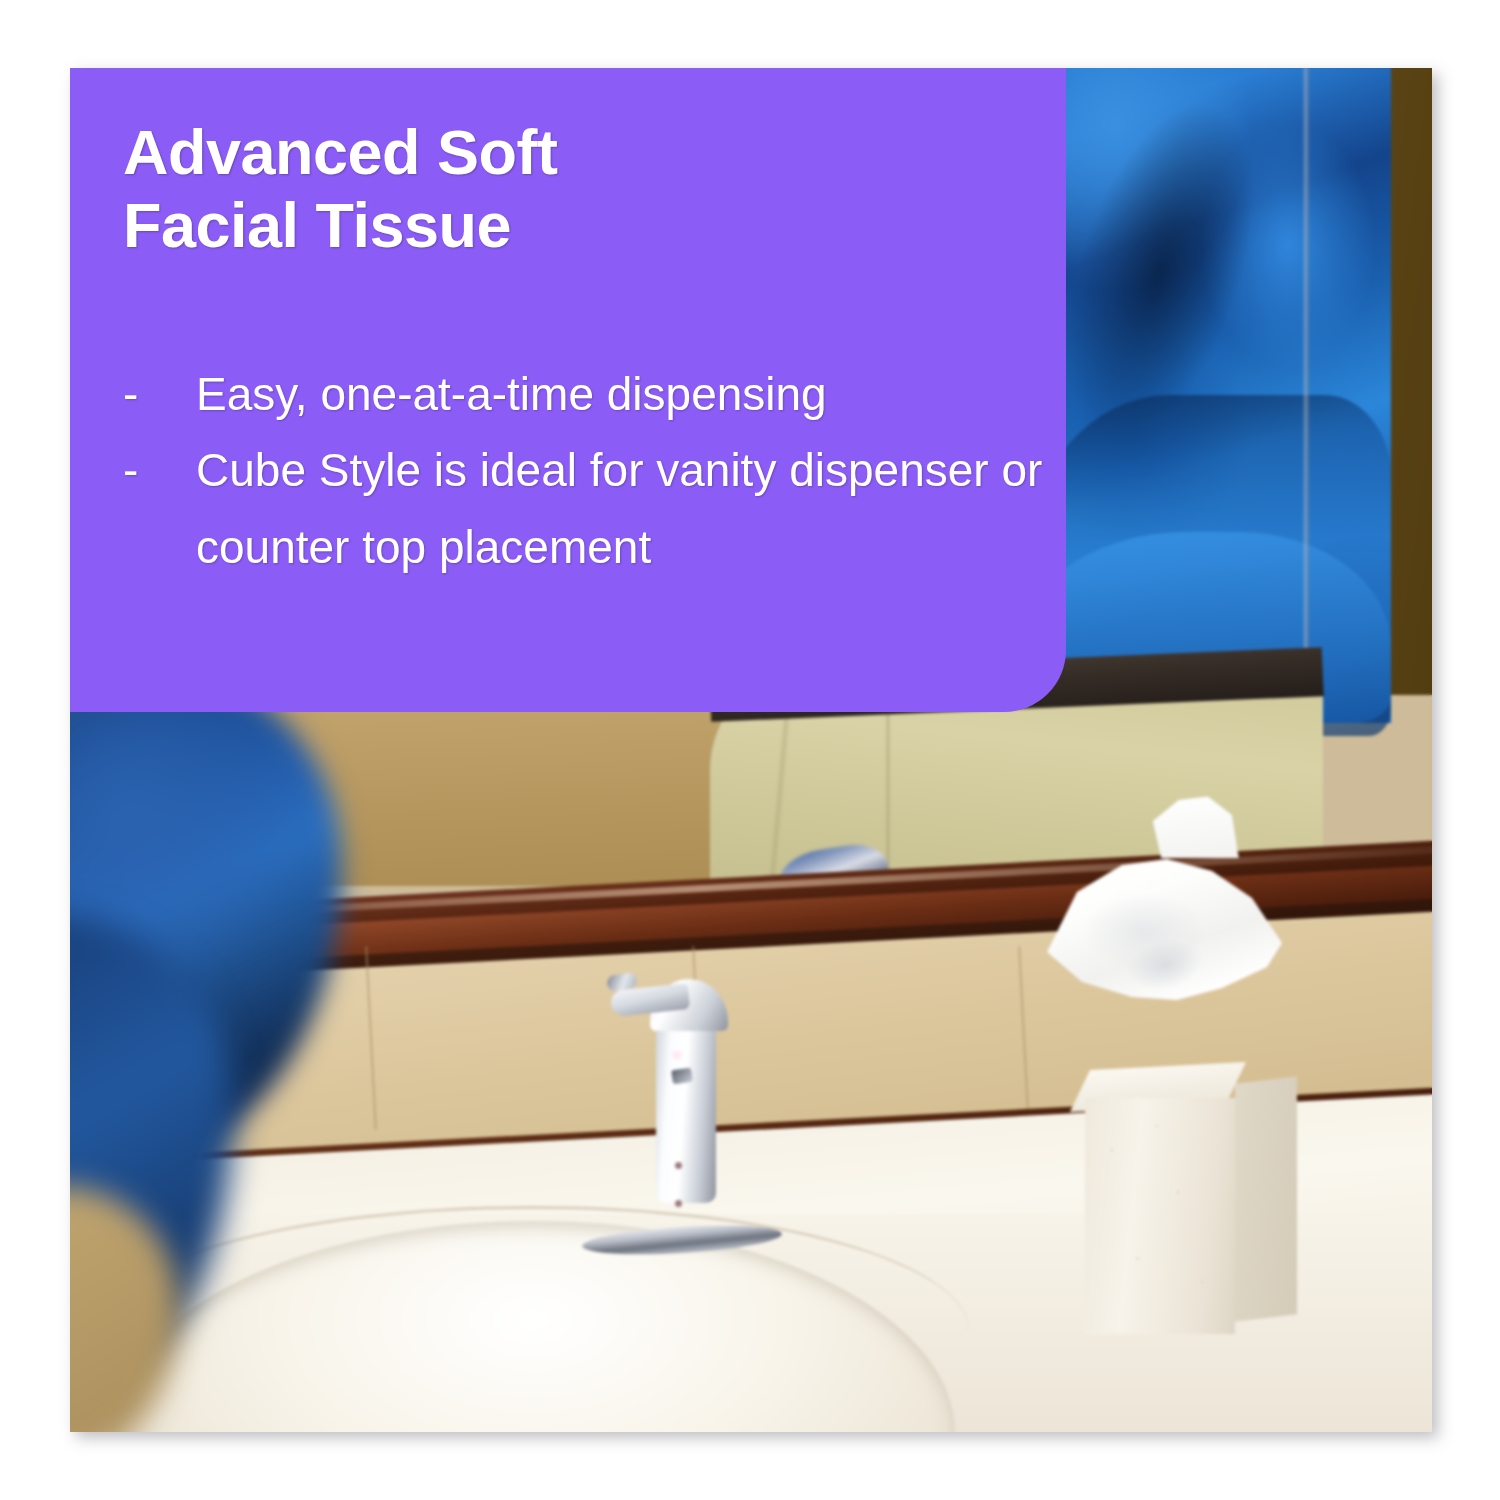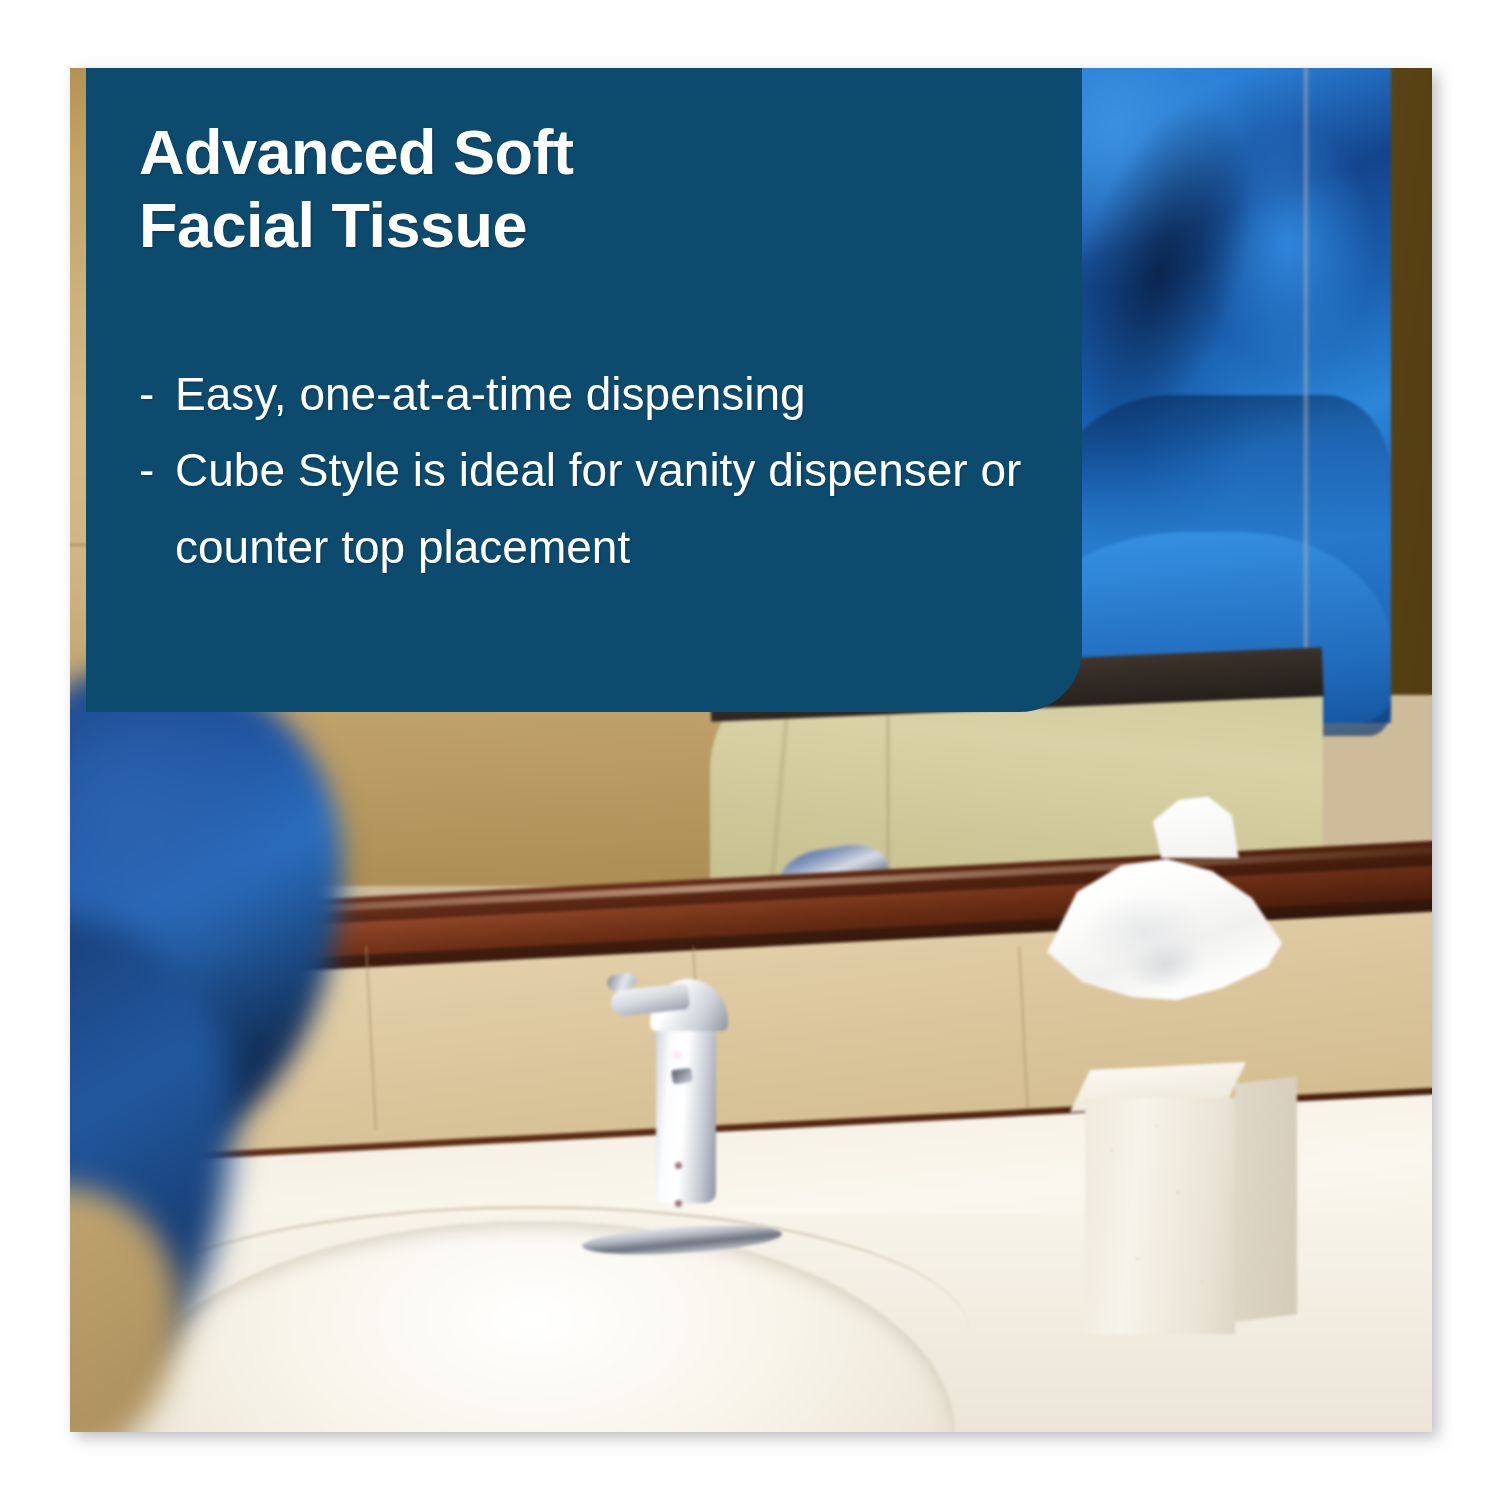--- a/index.html
+++ b/index.html
@@ -323,25 +323,25 @@
   
   .dof-soft {
     left: 0; top: 0; width: 100%; height: 100%;
     backdrop-filter: blur(1.6px);
     pointer-events: none;
   }
 
   
   .info-panel {
     position: absolute;
-    left: 86px;
+    left: 70px;
     top: 68px;
     width: 996px;
     height: 644px;
-    background: #0c4a6e;
+    background: #8b5cf6;
     border-bottom-right-radius: 62px;
     overflow: hidden;
   }
 
   .panel-title {
     position: absolute;
     left: 53px;
     top: 48px;
     width: 900px;
     color: #ffffff;
@@ -370,20 +370,21 @@
     line-height: 1.66;
     text-shadow: 1px 1px 2px rgba(0,0,0,0.22);
   }
   .bullet-dash {
     flex: 0 0 auto;
     width: 36px;
     color: #ffffff;
   }
   .bullet-text {
     flex: 1 1 auto;
+    margin-left: 37px;
   }
 </style>
 </head>
 <body>
 
 <div id="stage">
 
   <div class="photo-card">
 
     <div class="photo-layer wall-wood"></div>

